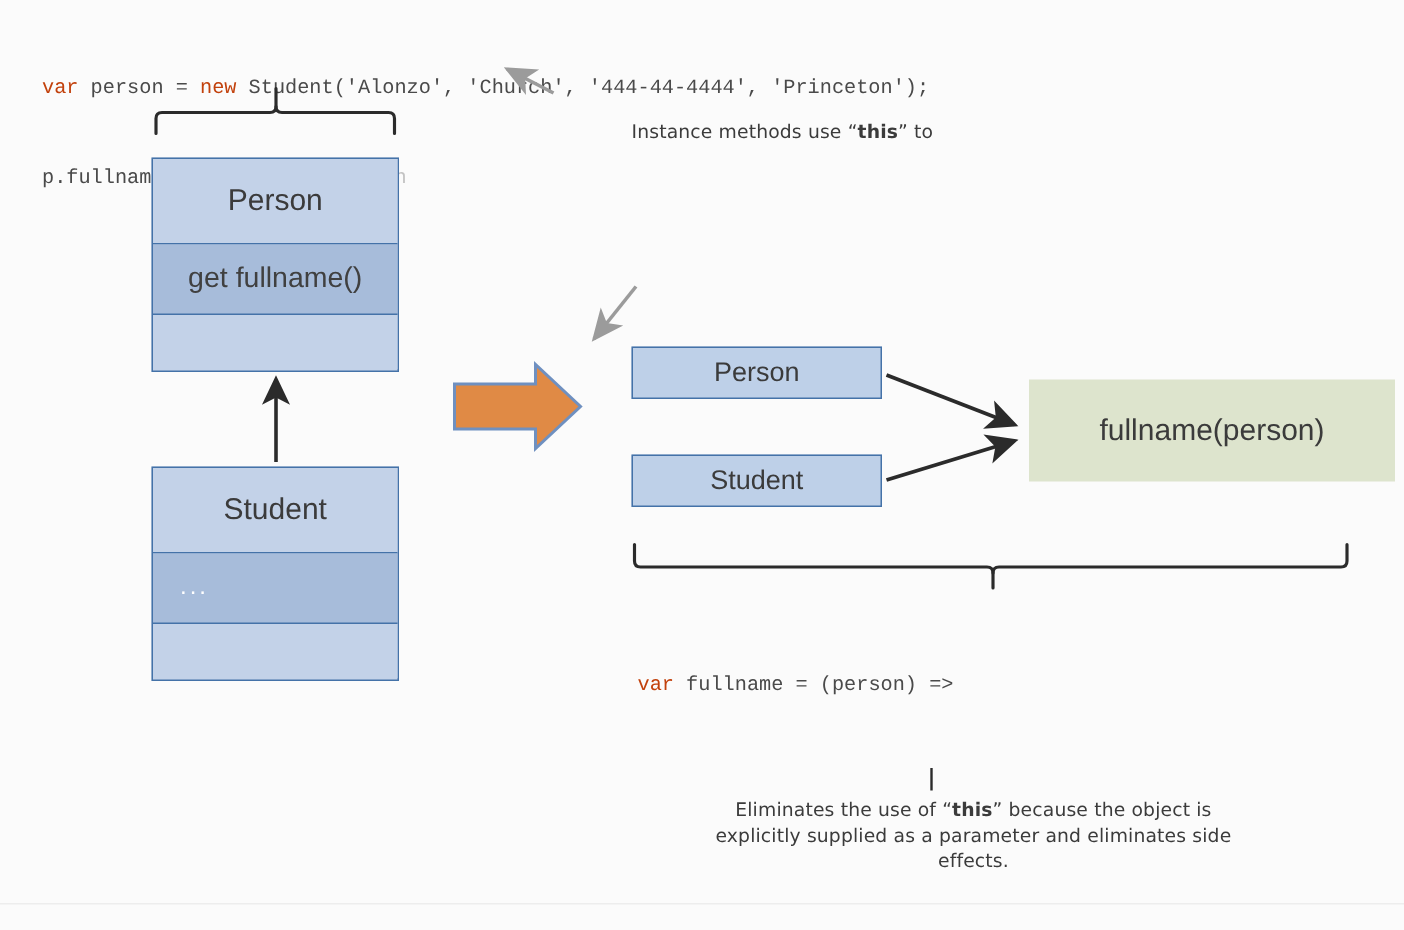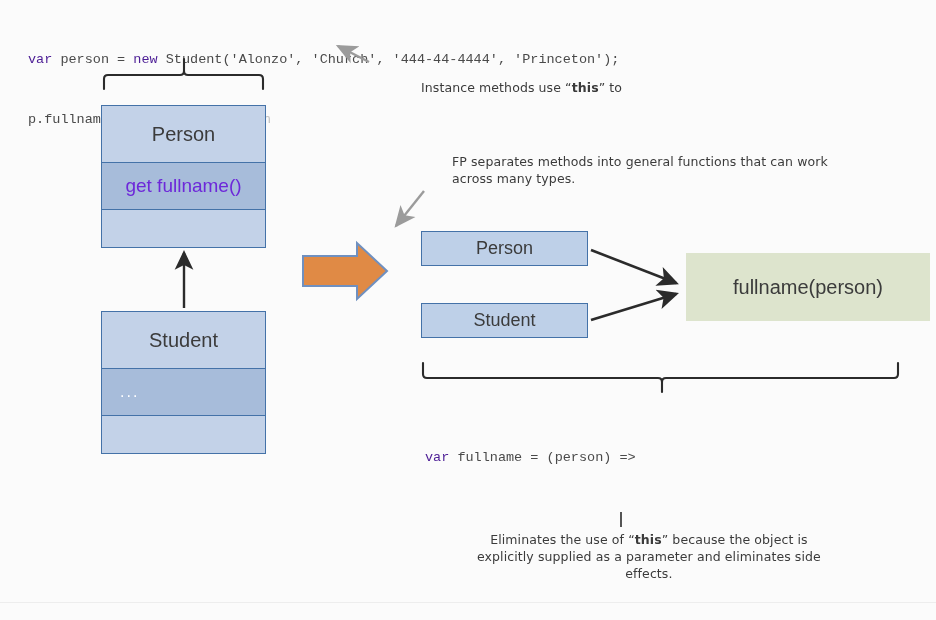--- a/index.html
+++ b/index.html
@@ -18,21 +18,21 @@
 
   
   .code {
     position: absolute;
     font-family: "Liberation Mono", monospace;
     font-size: 13.5px;
     line-height: 20px;
     white-space: pre;
     color: #4d4d4d;
   }
-  .kw      { color: #4c1d95; }
+  .kw      { color: #c2410c; }
   .plain   { color: #4a4a4a; margin-top: 32px; }
   .comment { color: #c3c3c3; }
 
   
   .note {
     position: absolute;
     font-family: "DejaVu Sans", sans-serif;
     font-size: 12.5px;
     line-height: 17px;
     color: #3b3b3b;
@@ -60,21 +60,21 @@
   .umlrow:last-child { border-bottom: none; }
   .umlrow.mid {
     background: #a7bcda;
   }
   .umlrow .title {
     font-size: 20px;
     color: #3b3b3b;
   }
   .umlrow .member {
     font-size: 19px;
-    color: #6d28d9;
+    color: #404040;
   }
   .umlrow .dots {
     font-size: 16px;
     color: #ffffff;
     letter-spacing: 2px;
   }
 
   
   .flatbox {
     position: absolute;
@@ -121,24 +121,20 @@
 
   <div class="code" style="left:28px; top:10px;">
     <div><span class="kw">var</span><span class="plain"> person = </span><span class="kw">new</span><span class="plain"> Student('Alonzo', 'Church', '444-44-4444', 'Princeton');</span></div>
     <div><span class="plain">p.fullname; </span><span class="comment">//-&gt; Alonzo Church</span></div>
   </div>
 
   <div class="note" style="left:373px; top:79px;">
     <div><span>Instance methods use “</span><b>this</b><span>” to</span></div>
   </div>
 
-  <div class="note" style="left:404px; top:153px;">
-    <div>FP separates methods into general functions that can work</div>
-    <div>across many types.</div>
-  </div>
 
   <div class="umlbox" style="left:101px; top:105px; width:165px; height:143px;">
     <div class="umlrow" style="height:57px;">
       <span class="title">Person</span>
     </div>
     <div class="umlrow mid" style="height:47px;">
       <span class="member">get fullname()</span>
     </div>
     <div class="umlrow" style="height:36px;">
       <span></span>

